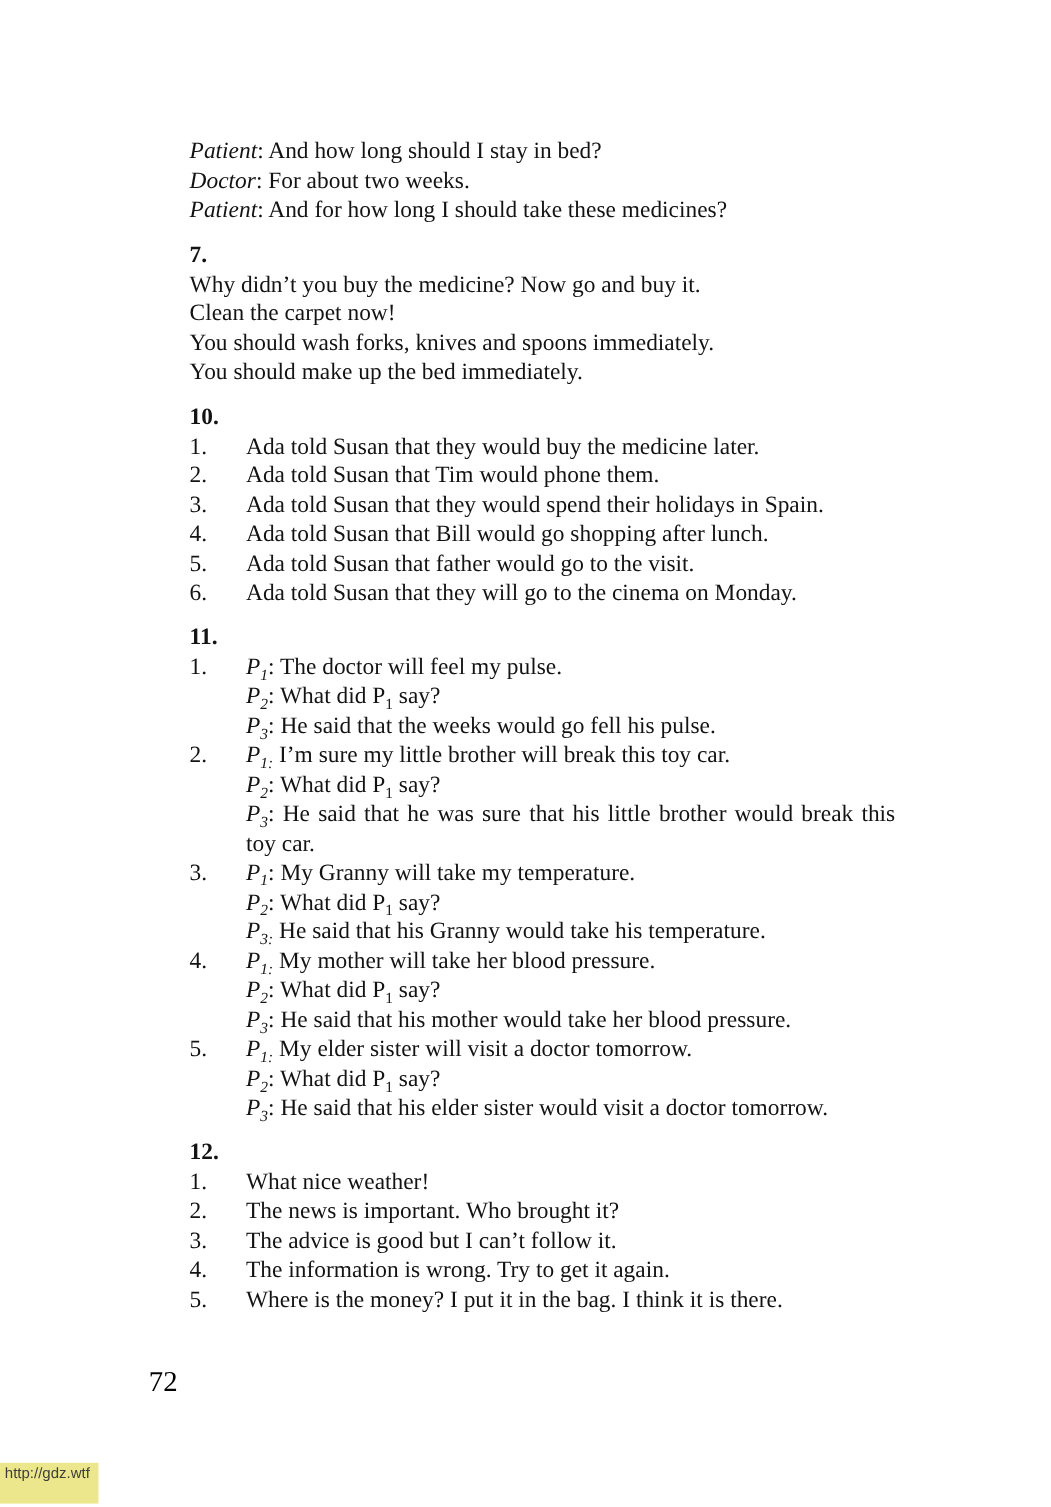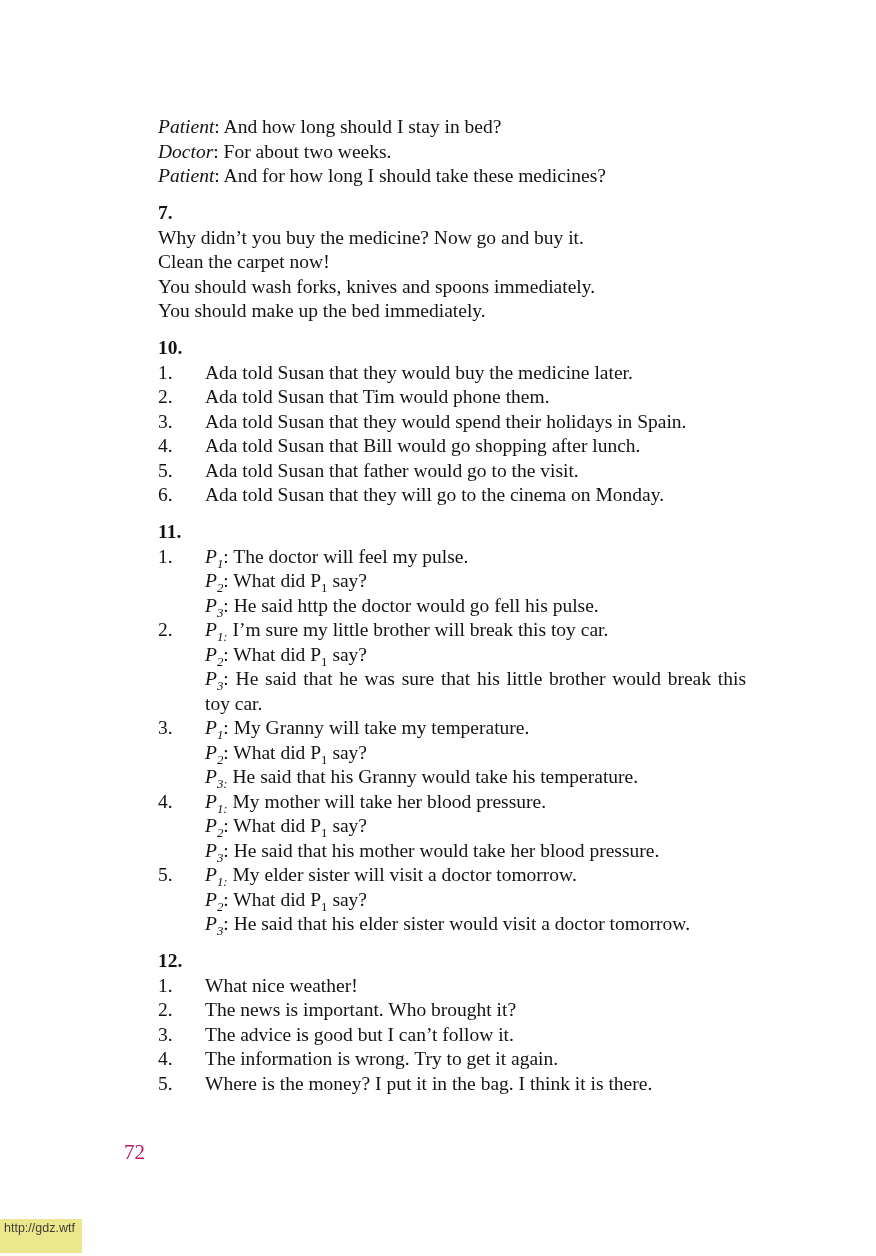--- a/index.html
+++ b/index.html
@@ -21,21 +21,21 @@
   .item{display:flex;align-items:flex-start;margin:0;}
   .num{flex:0 0 47px;}
   .itext{flex:1;text-align:justify;}
   .plines{flex:1;}
   .pline{text-align:justify;}
   .plabel{font-style:italic;}
   sub{font-size:0.66em;line-height:0;}
   .usub{font-style:normal;}
   .pagenum{
     position:absolute;left:124px;top:1140px;
-    font-size:21px;line-height:24.5px;color:#be185d;
+    font-size:24px;line-height:24.5px;color:#000000;
   }
   .watermark{
     position:absolute;left:0;bottom:3px;
     font-family:"Liberation Sans", sans-serif;
     font-size:12.5px;line-height:15px;color:#3f3f37;
     padding:2px 7px 17px 4px;
   }
 </style>
 </head>
 <body>
@@ -107,21 +107,21 @@
     <div>
 
         <div class="item">
           <span class="num">1.</span>
           <div class="plines">
 
               <p class="pline"><i class="plabel"><span>P</span><sub>1</sub></i><span>: </span><span>The doctor will feel my pulse.</span><sub class="usub"></sub><span></span></p>
 
               <p class="pline"><i class="plabel"><span>P</span><sub>2</sub></i><span>: </span><span>What did P</span><sub class="usub">1</sub><span> say?</span></p>
 
-              <p class="pline"><i class="plabel"><span>P</span><sub>3</sub></i><span>: </span><span>He said http the doctor would go fell his pulse.</span><sub class="usub"></sub><span></span></p>
+              <p class="pline"><i class="plabel"><span>P</span><sub>3</sub></i><span>: </span><span>He said that the weeks would go fell his pulse.</span><sub class="usub"></sub><span></span></p>
             </div>
         </div>
 
         <div class="item">
           <span class="num">2.</span>
           <div class="plines">
 
               <p class="pline"><i class="plabel"><span>P</span><sub>1:</sub></i><span> </span><span>I’m sure my little brother will break this toy car.</span><sub class="usub"></sub><span></span></p>
 
               <p class="pline"><i class="plabel"><span>P</span><sub>2</sub></i><span>: </span><span>What did P</span><sub class="usub">1</sub><span> say?</span></p>

